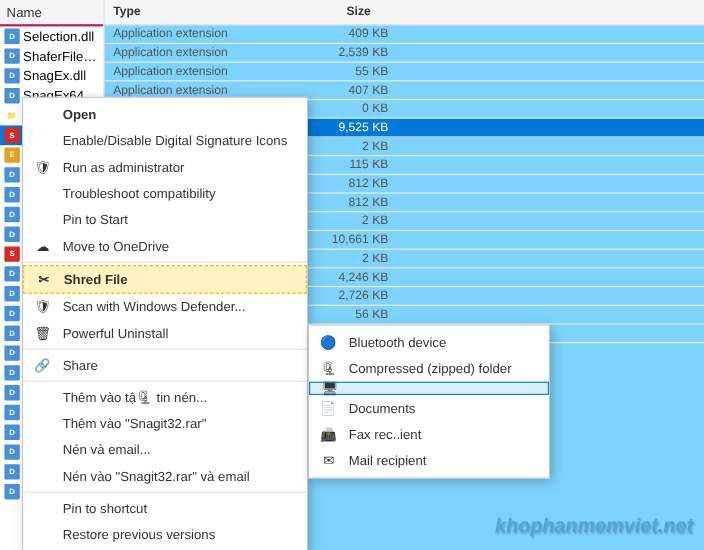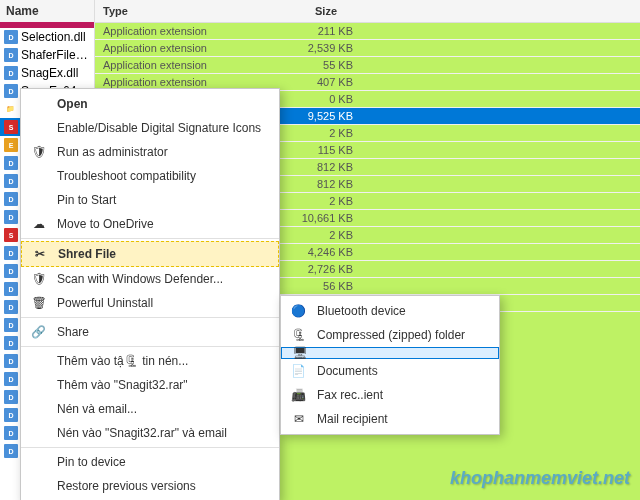--- a/index.html
+++ b/index.html
@@ -28,24 +28,24 @@
       top: 0; left: 0;
       width: 95px;
       height: 500px;
       background: #fff;
       border-right: 1px solid #ddd;
       overflow: hidden;
     }
 
     .file-list-header {
       padding: 4px 6px;
-      font-weight: 700;
+      font-weight: 400;
       color: #333;
       background: #f5f5f5;
-      border-bottom: 6px solid #be185d;
+      border-bottom: 2px solid #be185d;
     }
 
     .file-item {
       display: flex;
       align-items: center;
       padding: 2px 4px;
       cursor: default;
       white-space: nowrap;
       overflow: hidden;
     }
@@ -68,21 +68,21 @@
       overflow: hidden;
       text-overflow: ellipsis;
     }
 
     
     .file-details {
       position: absolute;
       top: 0; left: 95px;
       width: 545px;
       height: 500px;
-      background: #bef264;
+      background: #7dd3fc;
     }
 
     .details-header {
       display: flex;
       background: #f5f5f5;
       border-bottom: 1px solid #ddd;
       padding: 3px 0;
     }
 
     .col-header {
@@ -317,21 +317,21 @@
   </div>
 
   <div class="file-details">
     <div class="details-header">
       <div class="col-header col-type">Type</div>
       <div class="col-header col-size">Size</div>
     </div>
     <div id="detail-rows-container">
         <div class="detail-row">
     <span class="detail-type">Application extension</span>
-    <span class="detail-size">211 KB</span>
+    <span class="detail-size">409 KB</span>
   </div>
         <div class="detail-row">
     <span class="detail-type">Application extension</span>
     <span class="detail-size">2,539 KB</span>
   </div>
         <div class="detail-row">
     <span class="detail-type">Application extension</span>
     <span class="detail-size">55 KB</span>
   </div>
         <div class="detail-row">
@@ -451,21 +451,21 @@
           <span class="menu-icon"></span>
           <span style="">Nén và email...</span>
         </div>
         <div class="menu-item">
           <span class="menu-icon"></span>
           <span style="">Nén vào "Snagit32.rar" và email</span>
         </div>
         <hr class="divider">
         <div class="menu-item">
           <span class="menu-icon"></span>
-          <span style="">Pin to device</span>
+          <span style="">Pin to shortcut</span>
         </div>
         <div class="menu-item">
           <span class="menu-icon"></span>
           <span style="">Restore previous versions</span>
         </div>
       </div>
   </div>
 
   <div class="submenu">
     <div id="submenu-items">

